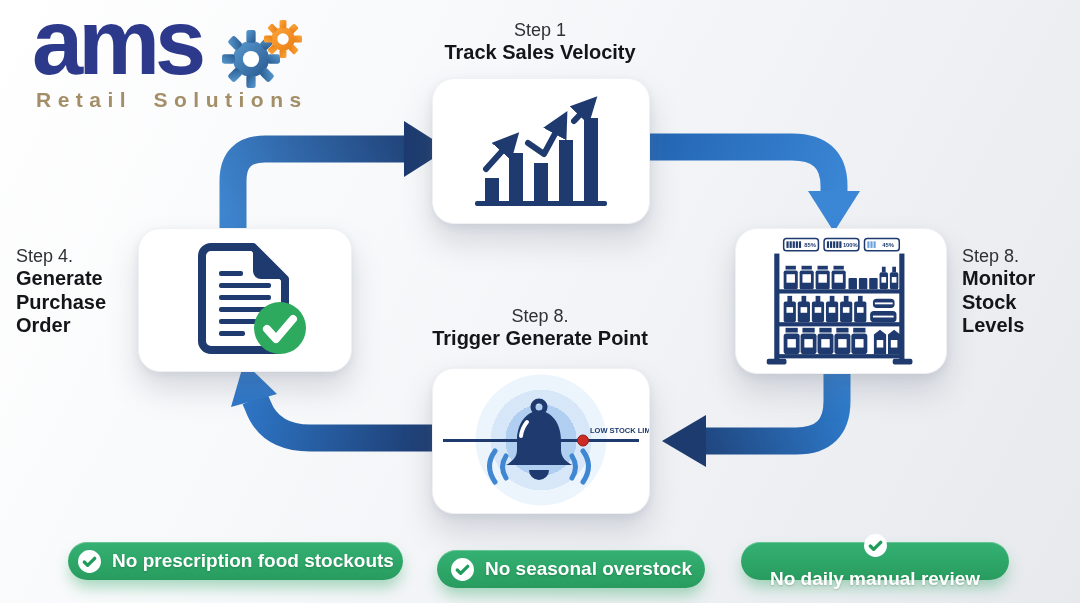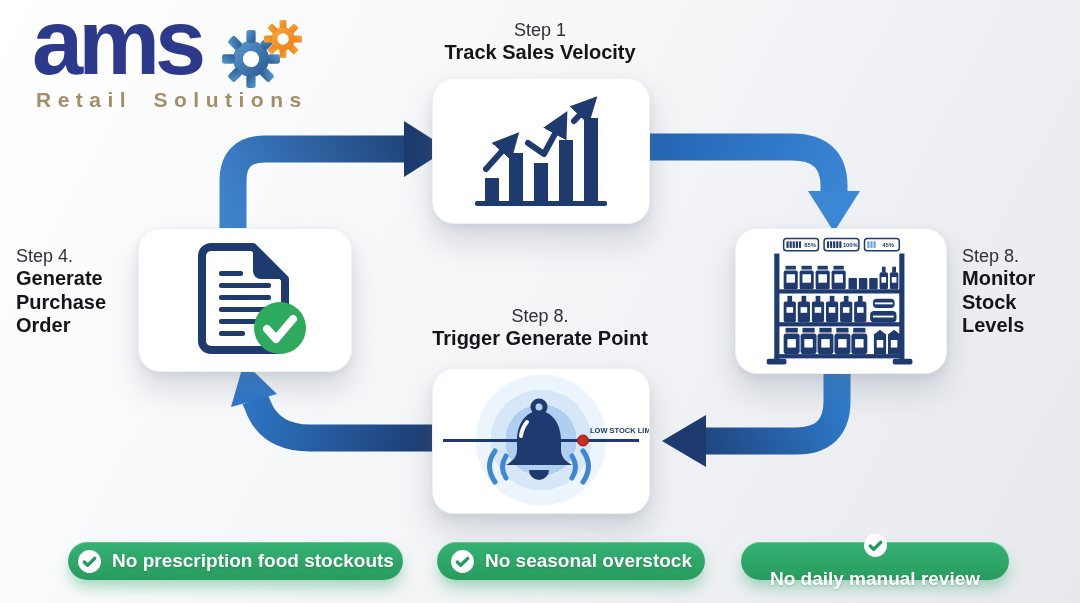--- a/index.html
+++ b/index.html
@@ -40,21 +40,21 @@
   .card-step3 svg{position:relative;}
   
   .arrows{position:absolute;left:0;top:0;z-index:1;}
   
   .badge{position:absolute;top:542px;height:38px;border-radius:20px;z-index:4;
     background:linear-gradient(180deg,#34b173 0%,#289c5e 100%);
     box-shadow:0 9px 15px -2px rgba(42,165,101,.42),inset 0 1px 0 rgba(255,255,255,.25);
     display:flex;align-items:center;justify-content:center;gap:10px;color:#ffffff;
     font-size:19px;font-weight:bold;text-shadow:0 1px 2px rgba(0,0,0,.18);}
   .badge-1{left:68px;width:335px;}
-  .badge-2{left:437px;width:268px;}
+  .badge-2{left:437px;width:268px;margin-top:8px;}
   .badge-3{left:741px;width:268px;flex-direction:column;}
   .badge .ck{flex:0 0 auto;display:block;}
 </style>
 </head>
 <body>
 
 <div class="canvas">
 
   <div class="logo">
     <div class="logo-name">ams</div>

